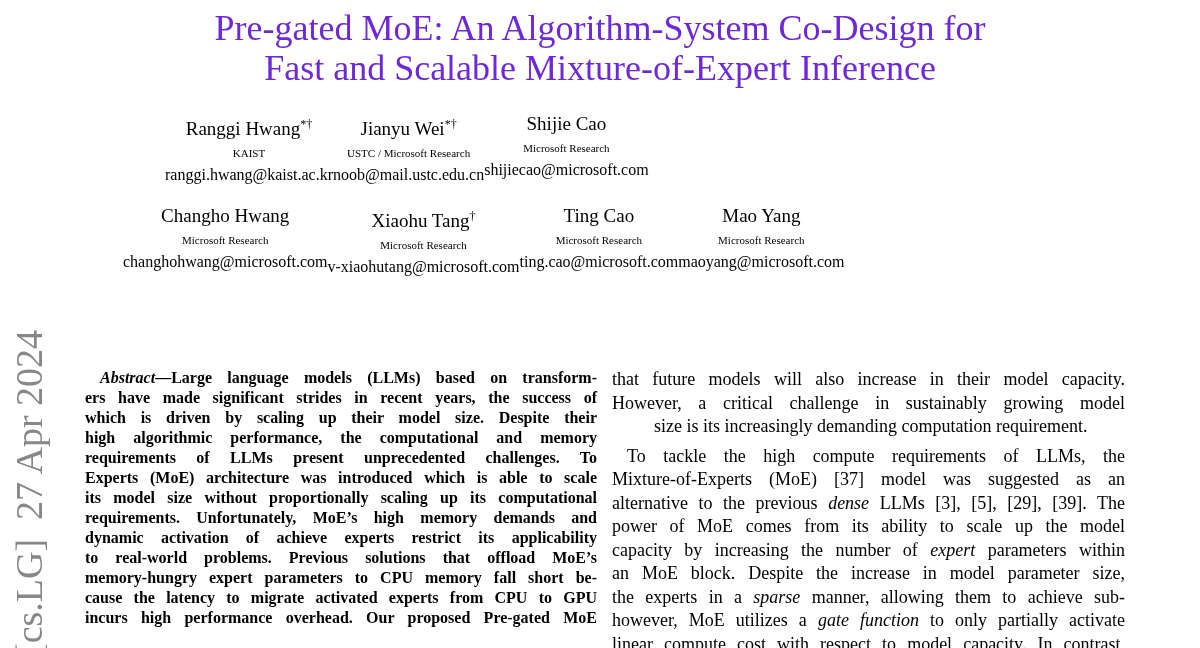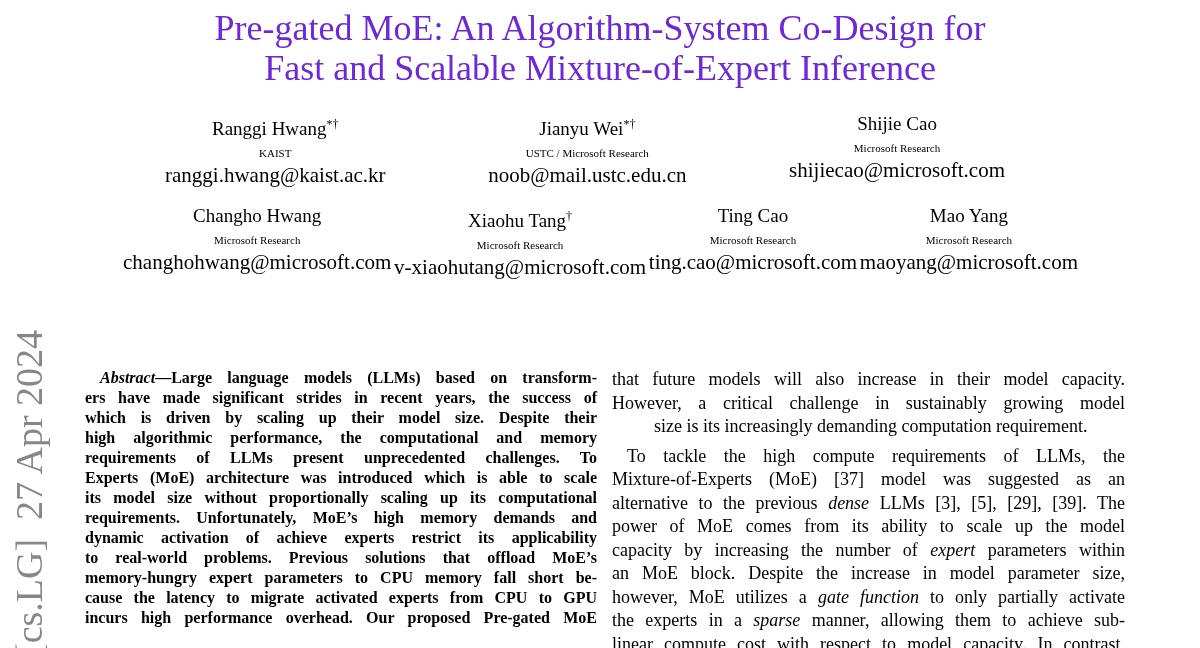--- a/index.html
+++ b/index.html
@@ -20,28 +20,28 @@
     left:6px;top:656px;
     transform:rotate(-90deg);
     transform-origin:0 0;
     white-space:pre;
     font-size:38px;
     line-height:46px;
     color:#878787;
     font-family:"Liberation Serif", serif;
   }
   
-  .authors-row{position:absolute;display:flex;justify-content:space-between;}
+  .authors-row{position:absolute;display:flex;justify-content:flex-start;}
   .authors-row1{top:112px;left:165px;width:840px;}
   .authors-row2{top:204px;left:123px;width:955px;}
   .author{text-align:center;}
   .a-name{font-size:19px;line-height:24px;margin-bottom:1px;}
   .a-name sup{font-size:12px;}
   .a-affil{font-size:11px;line-height:22px;}
-  .a-email{font-size:21px;line-height:22px;}
+  .a-email{font-size:16px;line-height:22px;}
   
   .columns{position:absolute;top:368px;left:85px;width:1040px;}
   .col{position:absolute;top:0;}
   .col-left{left:0;width:512px;font-weight:bold;font-size:16px;line-height:20px;}
   .col-right{left:527px;width:513px;font-size:18px;line-height:23.5px;}
   .tline{text-align:justify;text-align-last:justify;}
   .tline.lastline{text-align-last:left;margin-left:42px;}
   .tline.indent{text-indent:15px;}
   .para2{margin-top:6px;}
 </style>
@@ -119,20 +119,20 @@
           <div class="tline">However, a critical challenge in sustainably growing model</div>
           <div class="tline lastline">size is its increasingly demanding computation requirement.</div>
         </div>
       <div id="intro-para2" class="para2">
           <div class="tline indent">To tackle the high compute requirements of LLMs, the</div>
           <div class="tline">Mixture-of-Experts (MoE) [37] model was suggested as an</div>
           <div class="tline">alternative to the previous <i>dense</i> LLMs [3], [5], [29], [39]. The</div>
           <div class="tline">power of MoE comes from its ability to scale up the model</div>
           <div class="tline">capacity by increasing the number of <i>expert</i> parameters within</div>
           <div class="tline">an MoE block. Despite the increase in model parameter size,</div>
+          <div class="tline">the experts in a <i>sparse</i> manner, allowing them to achieve sub-</div>
           <div class="tline">however, MoE utilizes a <i>gate function</i> to only partially activate</div>
-          <div class="tline">the experts in a <i>sparse</i> manner, allowing them to achieve sub-</div>
           <div class="tline">linear compute cost with respect to model capacity. In contrast,</div>
         </div>
     </div>
   </div>
 
 </div>
 
 </body></html>

